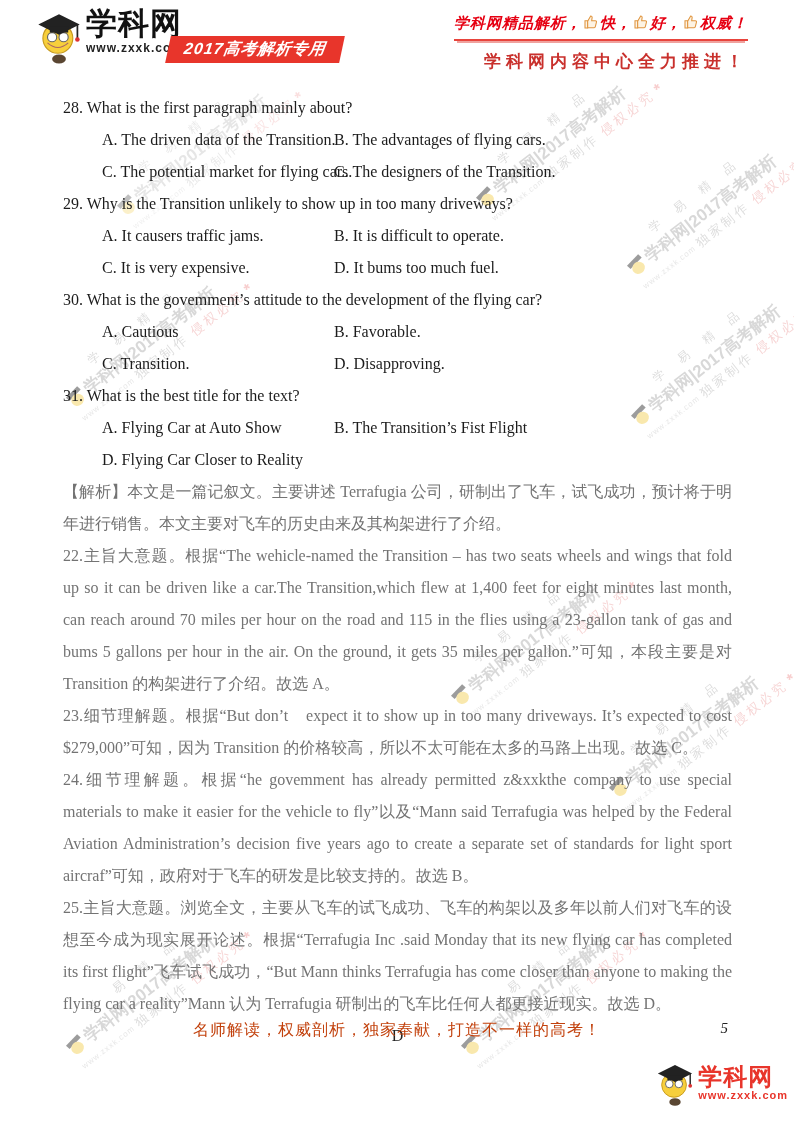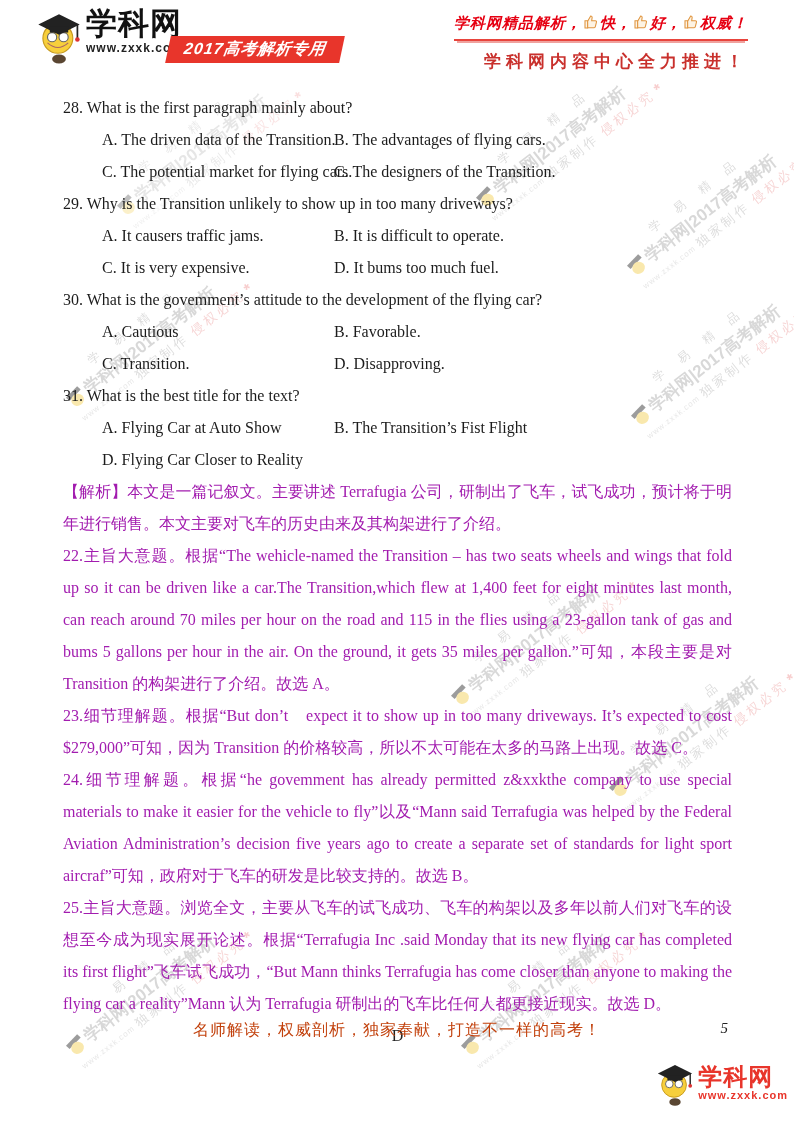--- a/index.html
+++ b/index.html
@@ -20,21 +20,21 @@
   .slogan1 { position:absolute; right:46px; top:14px; z-index:3; white-space:nowrap;
     color:#e60012; font-weight:bold; font-style:italic; font-size:15px; letter-spacing:1px;
     padding-bottom:5px; border-bottom:2px solid #e8443c; box-shadow:0 5px 0 -3px #f0a29e; }
   .slogan1 .thumb { display:inline-block; vertical-align:-2px; margin:0 1px; }
   .slogan2 { position:absolute; right:46px; top:50px; z-index:3; color:#c9302c; font-size:17px; font-weight:600; letter-spacing:5px; font-family:"Liberation Sans",sans-serif; }
   
   #content { position:absolute; left:63px; right:62px; top:92px; z-index:2; }
   .q-line { line-height:32px; }
   .opts { display:grid; grid-template-columns:232px 1fr; padding-left:39px; }
   .opt { line-height:32px; white-space:nowrap; }
-  .ana { line-height:32px; text-align:justify; color:#a21caf; }
+  .ana { line-height:32px; text-align:justify; color:#737373; }
   .marker-D { line-height:32px; text-align:center; color:#222; }
   
   .footer-slogan { position:absolute; left:0; right:0; top:1020px; text-align:center; z-index:3;
     font-family:"Liberation Sans","DejaVu Sans",sans-serif; font-size:16px; color:#c2410c; letter-spacing:1px; }
   .page-num { position:absolute; right:66px; top:1020px; z-index:3; font-size:15px; font-style:italic; color:#222; }
   .logo-br { position:absolute; right:6px; top:1060px; display:flex; align-items:center; z-index:3; }
   .logo-br .logo-name { font-size:24px; color:#e8352b; line-height:1; }
   .logo-br .logo-url { font-size:11px; color:#e8352b; }
   
   .wm { position:absolute; width:240px; transform:rotate(-38deg); opacity:.5; z-index:1; pointer-events:none;

